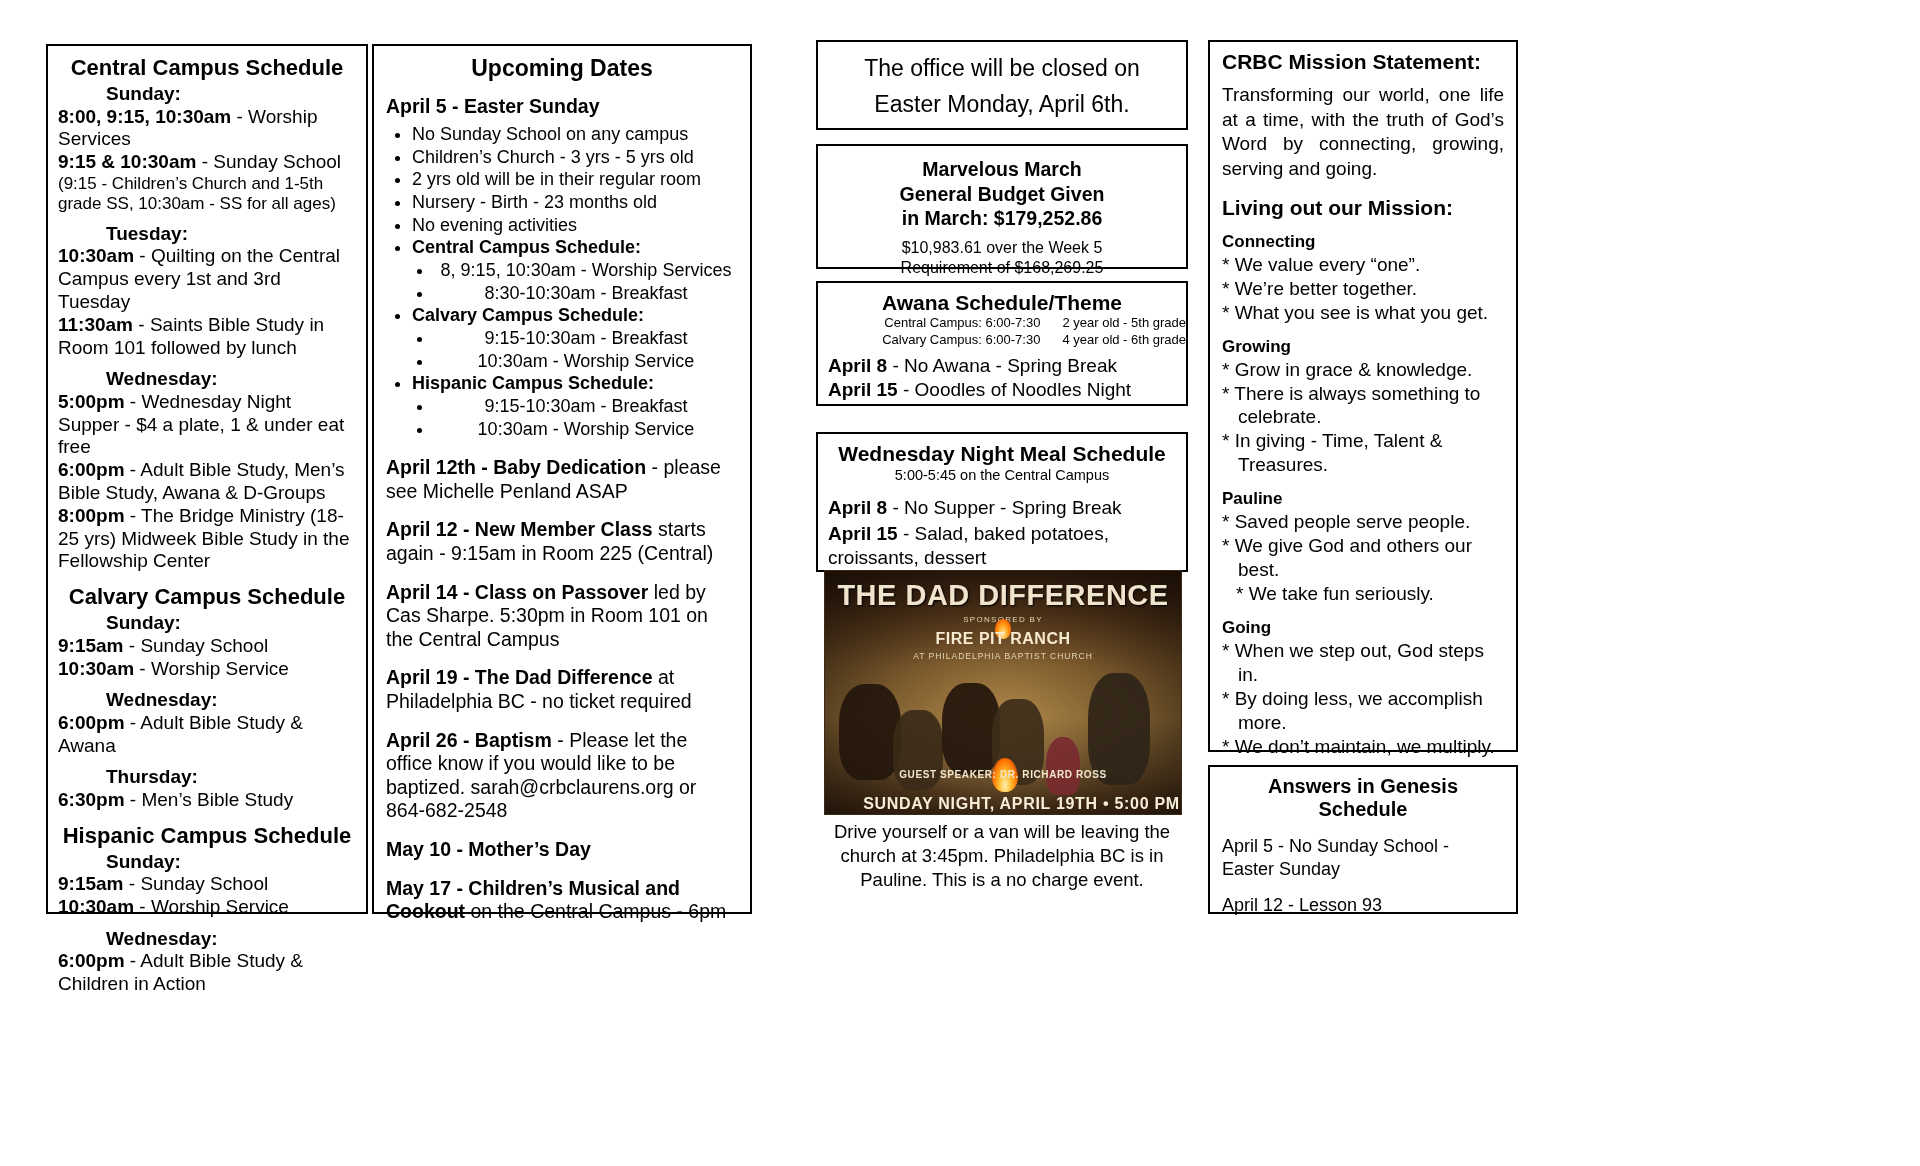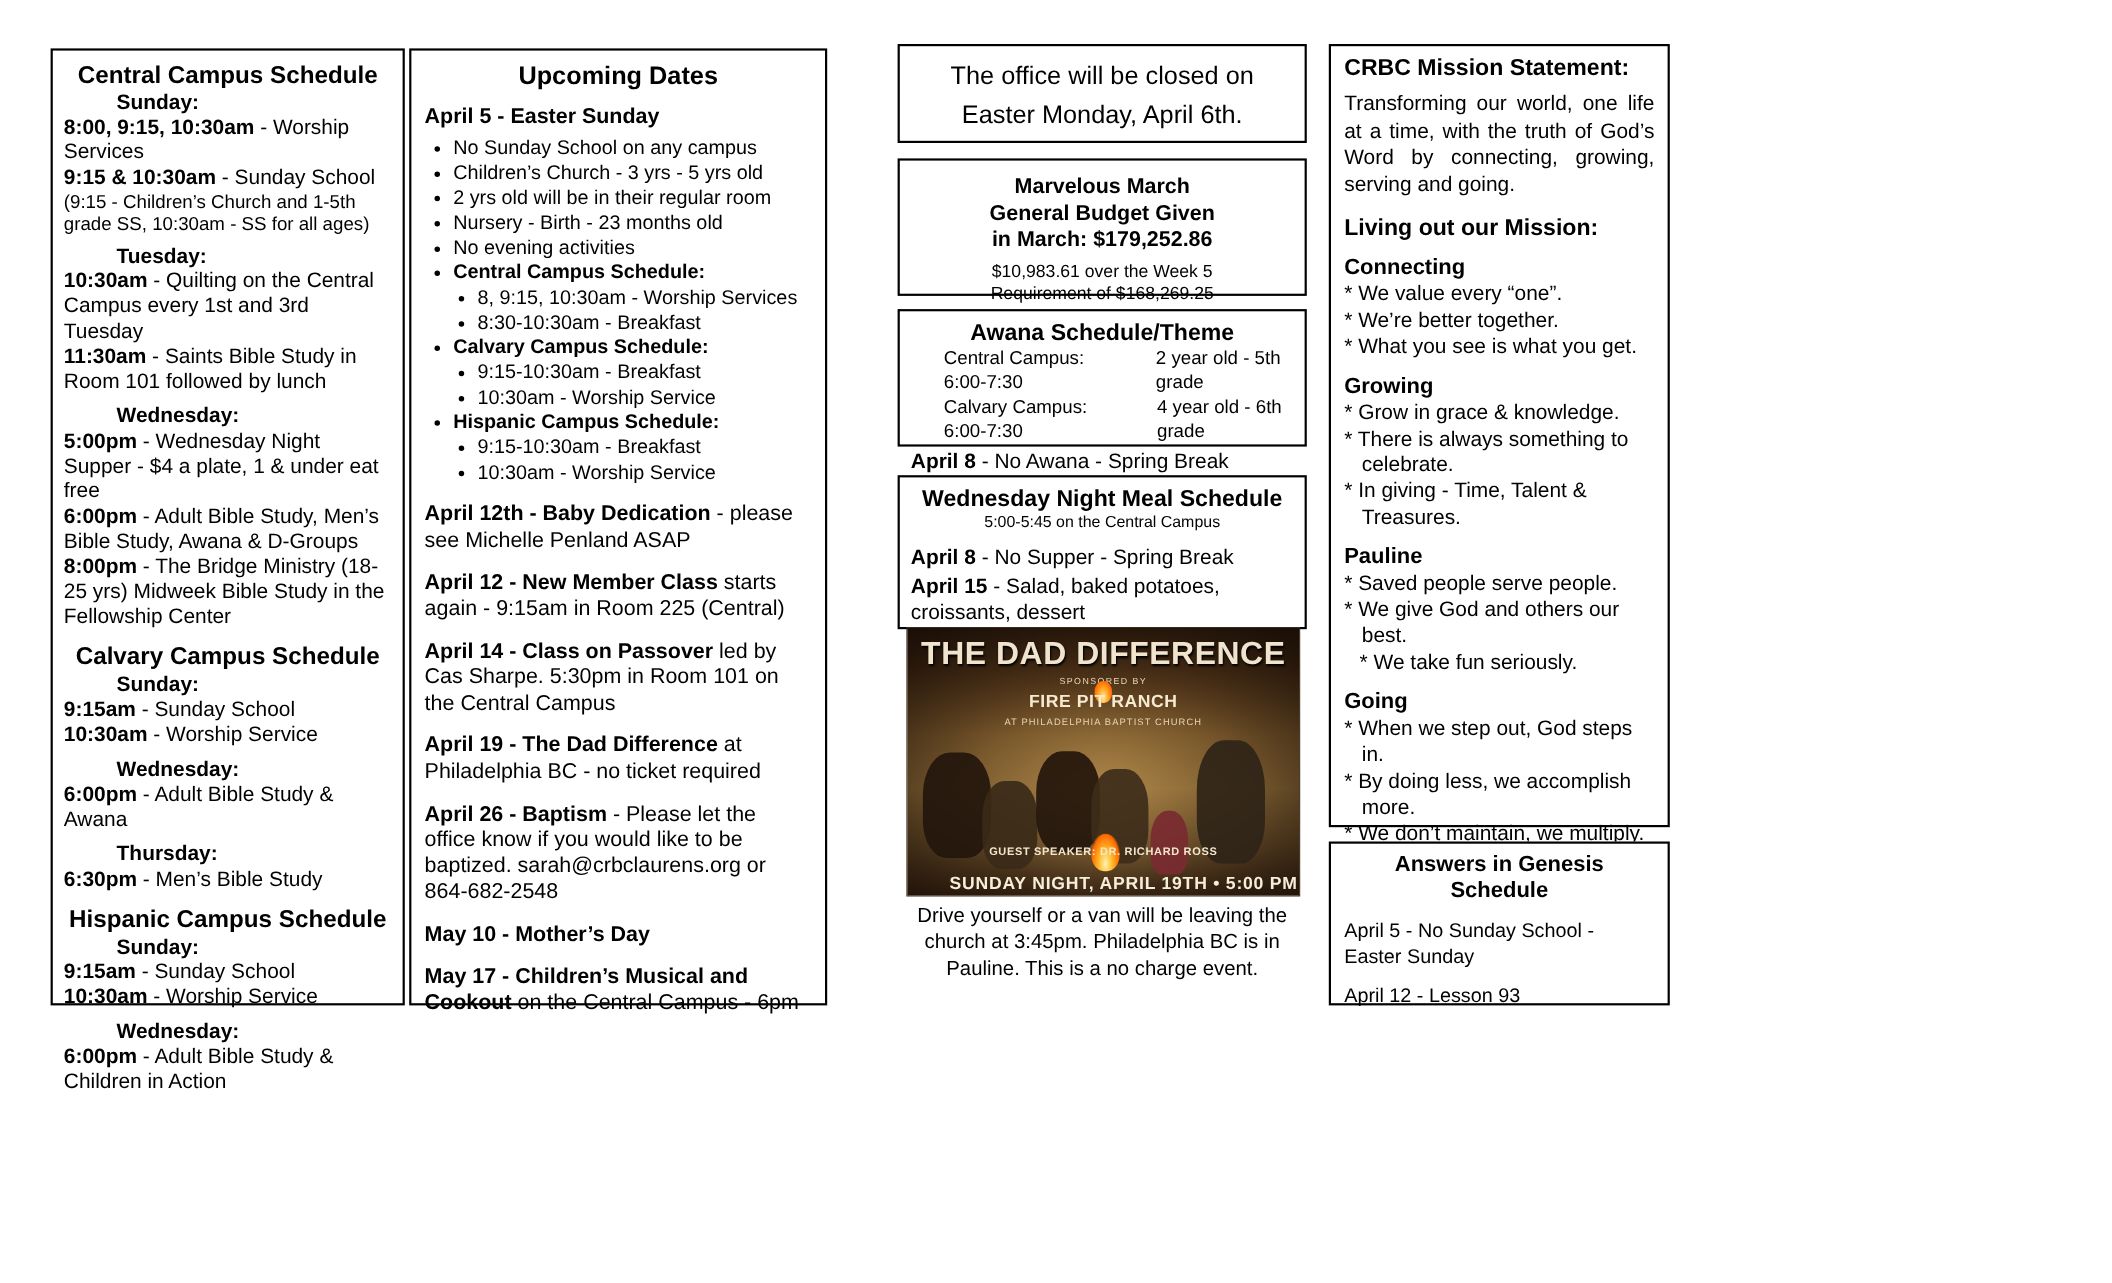--- a/index.html
+++ b/index.html
@@ -19,32 +19,32 @@
   .ln b{font-weight:bold;}
   .sub{font-size:17px;line-height:1.18;}
 
   
   #col2 .colhead{font-size:23px;margin-bottom:14px;}
   .ev{font-size:19.5px;line-height:1.21;margin:0 0 15px 0;}
   .ev b{font-weight:bold;}
   .ev.tight{margin-bottom:4px;}
   ul.bl{margin:0 0 0 0;padding-left:26px;list-style:disc;}
   ul.bl li{font-size:18px;line-height:1.26;}
-  ul.bl ul{margin:0;padding-left:22px;list-style:disc;}
+  ul.bl ul{margin:0;padding-left:22px;list-style:disc;text-align:center;}
   ul.bl li.b{font-weight:bold;}
 
   
   #boxOffice{left:816px;top:40px;width:372px;height:90px;}
   #boxOffice .t{font-size:23px;line-height:1.55;text-align:center;padding-top:9px;}
   #boxBudget{left:816px;top:144px;width:372px;height:125px;text-align:center;padding-top:11px;}
   .bbig{font-size:19.5px;font-weight:bold;line-height:1.26;}
   .bsm{font-size:16px;line-height:1.25;margin-top:7px;}
   #boxAwana{left:816px;top:281px;width:372px;height:125px;padding-top:8px;}
   .awhead{font-size:21px;font-weight:bold;text-align:center;}
-  .awrow{font-size:17px;display:flex;justify-content:flex-end;gap:22px;line-height:1.3;padding-left:40px;}
+  .awrow{font-size:13px;display:flex;justify-content:flex-end;gap:22px;line-height:1.3;padding-left:40px;}
   .awline{font-size:19px;line-height:1.28;margin-left:10px;}
   .awline b{font-weight:bold;}
   #boxMeal{left:816px;top:432px;width:372px;height:140px;padding-top:8px;}
   .mhead{font-size:21px;font-weight:bold;text-align:center;line-height:1.15;}
   .msub{font-size:14.5px;text-align:center;margin-top:1px;}
   .mline{font-size:19px;line-height:1.26;margin-left:10px;margin-top:2px;}
   .mline b{font-weight:bold;}
 
   
   #poster{position:absolute;left:824px;top:570px;width:356px;height:243px;border:1px solid #3a2a18;overflow:hidden;
@@ -63,21 +63,21 @@
       border-radius:50% 50% 45% 45%;}
   .plogofire{position:absolute;top:48px;left:50%;transform:translateX(-50%);width:16px;height:20px;
       background:radial-gradient(ellipse at 50% 75%,#ffe89a 0%,#ff9d18 45%,#ff5a00 80%,rgba(255,90,0,0) 95%);border-radius:50% 50% 45% 45%;}
   #postercap{position:absolute;left:816px;top:820px;width:372px;font-size:18.5px;line-height:1.3;text-align:center;}
 
   
   #boxMission{left:1208px;top:40px;width:310px;height:712px;padding:8px 12px 0 12px;}
   .mtitle{font-size:21px;font-weight:bold;margin-bottom:9px;}
   .mpara{font-size:19px;line-height:1.3;text-align:justify;margin:0 0 14px 0;}
   .mh2{font-size:21px;font-weight:bold;margin:0 0 10px 0;}
-  .mcat{font-size:20px;font-weight:bold;margin:12px 0 1px 0;}
+  .mcat{font-size:17px;font-weight:bold;margin:12px 0 1px 0;}
   .mitem{font-size:19px;line-height:1.26;margin:0;}
   .mitem.ind{padding-left:16px;text-indent:-16px;}
   .mitem.ind2{padding-left:30px;text-indent:-16px;}
   #boxAIG{left:1208px;top:765px;width:310px;height:149px;padding:8px 12px 0 12px;}
   .aigh{font-size:20px;font-weight:bold;text-align:center;margin-bottom:14px;}
   .aigl{font-size:18px;line-height:1.3;margin:0 0 12px 0;}
 </style>
 </head>
 <body>
 

